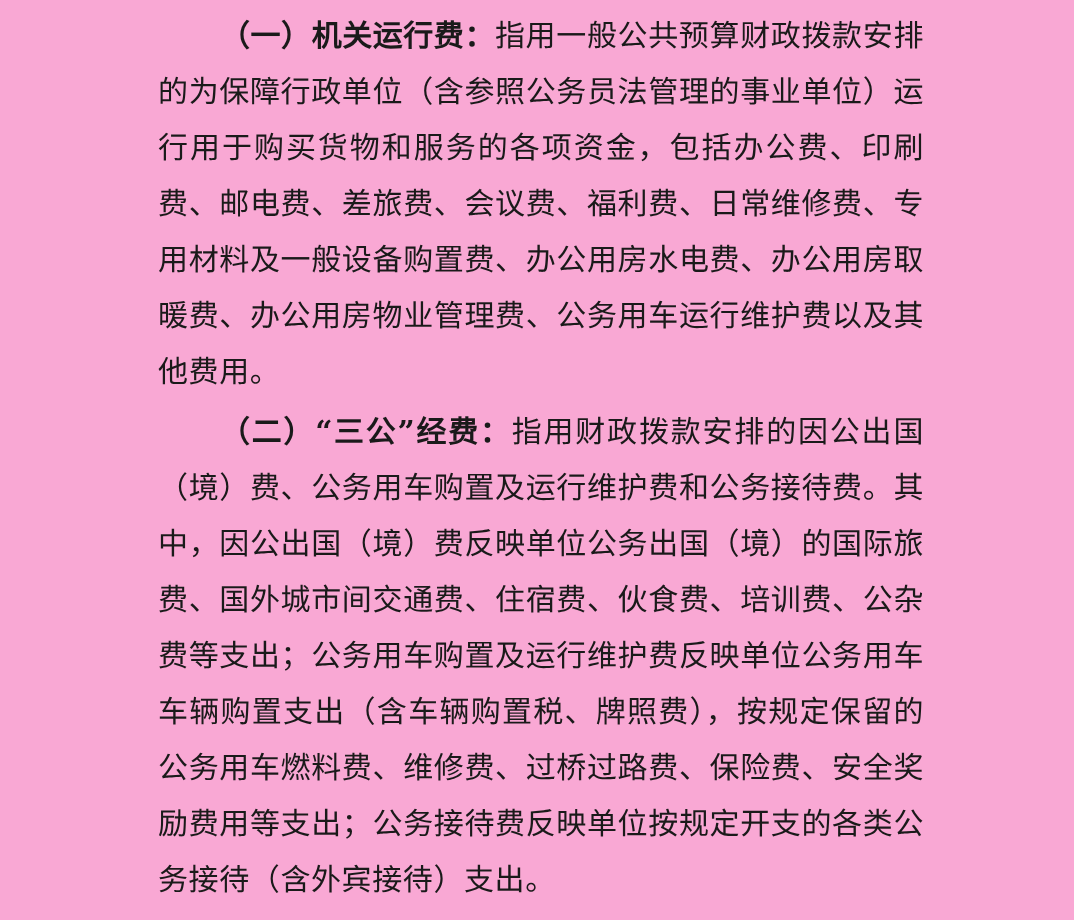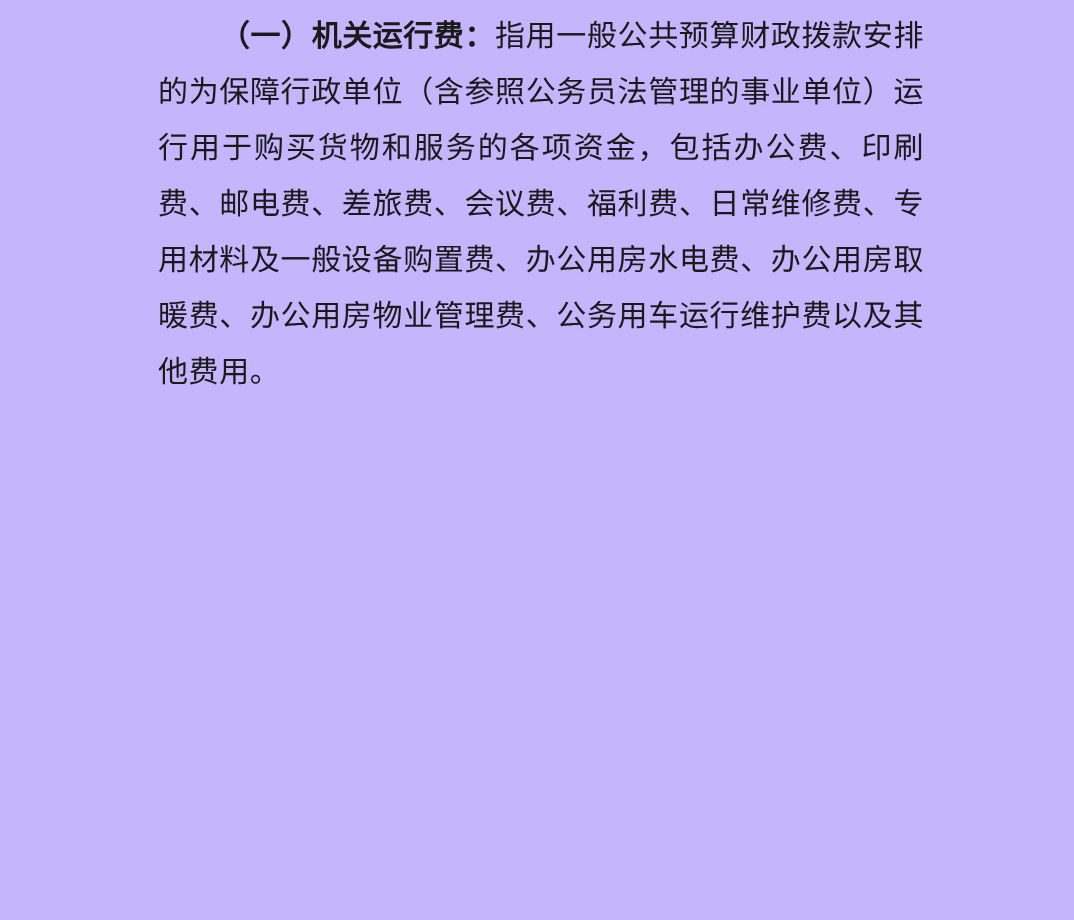--- a/index.html
+++ b/index.html
@@ -12,21 +12,21 @@
     height: 920px;
     font-family: "DejaVu Serif", "Liberation Serif", serif;
     color: #1a1a1a;
     overflow: hidden;
   }
   .page {
     box-sizing: border-box;
     width: 1074px;
     height: 920px;
     padding: 8px 150px 0 158px;
-    background: #c4b5fd;
+    background: #f9a8d4;
   }
   .para {
     margin: 0 0 4px 0;
     font-size: 30px;
     line-height: 56px;
     text-align: justify;
     text-justify: inter-ideograph;
     letter-spacing: 0.6px;
     text-indent: 62px;
   }
@@ -43,15 +43,18 @@
 </style>
 </head>
 <body>
 
 <div class="page">
 
   <p class="para">
     <span class="lead">（一）机关运行费：</span><span class="body-text">指用一般公共预算财政拨款安排的为保障行政单位（含参照公务员法管理的事业单位）运行用于购买货物和服务的各项资金，包括办公费、印刷费、邮电费、差旅费、会议费、福利费、日常维修费、专用材料及一般设备购置费、办公用房水电费、办公用房取暖费、办公用房物业管理费、公务用车运行维护费以及其他费用。</span>
   </p>
 
+  <p class="para">
+    <span class="lead">（二）“三公”经费：</span><span class="body-text">指用财政拨款安排的因公出国（境）费、公务用车购置及运行维护费和公务接待费。其中，因公出国（境）费反映单位公务出国（境）的国际旅费、国外城市间交通费、住宿费、伙食费、培训费、公杂费等支出；公务用车购置及运行维护费反映单位公务用车车辆购置支出（含车辆购置税、牌照费），按规定保留的公务用车燃料费、维修费、过桥过路费、保险费、安全奖励费用等支出；公务接待费反映单位按规定开支的各类公务接待（含外宾接待）支出。</span>
+  </p>
 
   <div class="spacer"></div>
 </div>
 
 </body></html>

